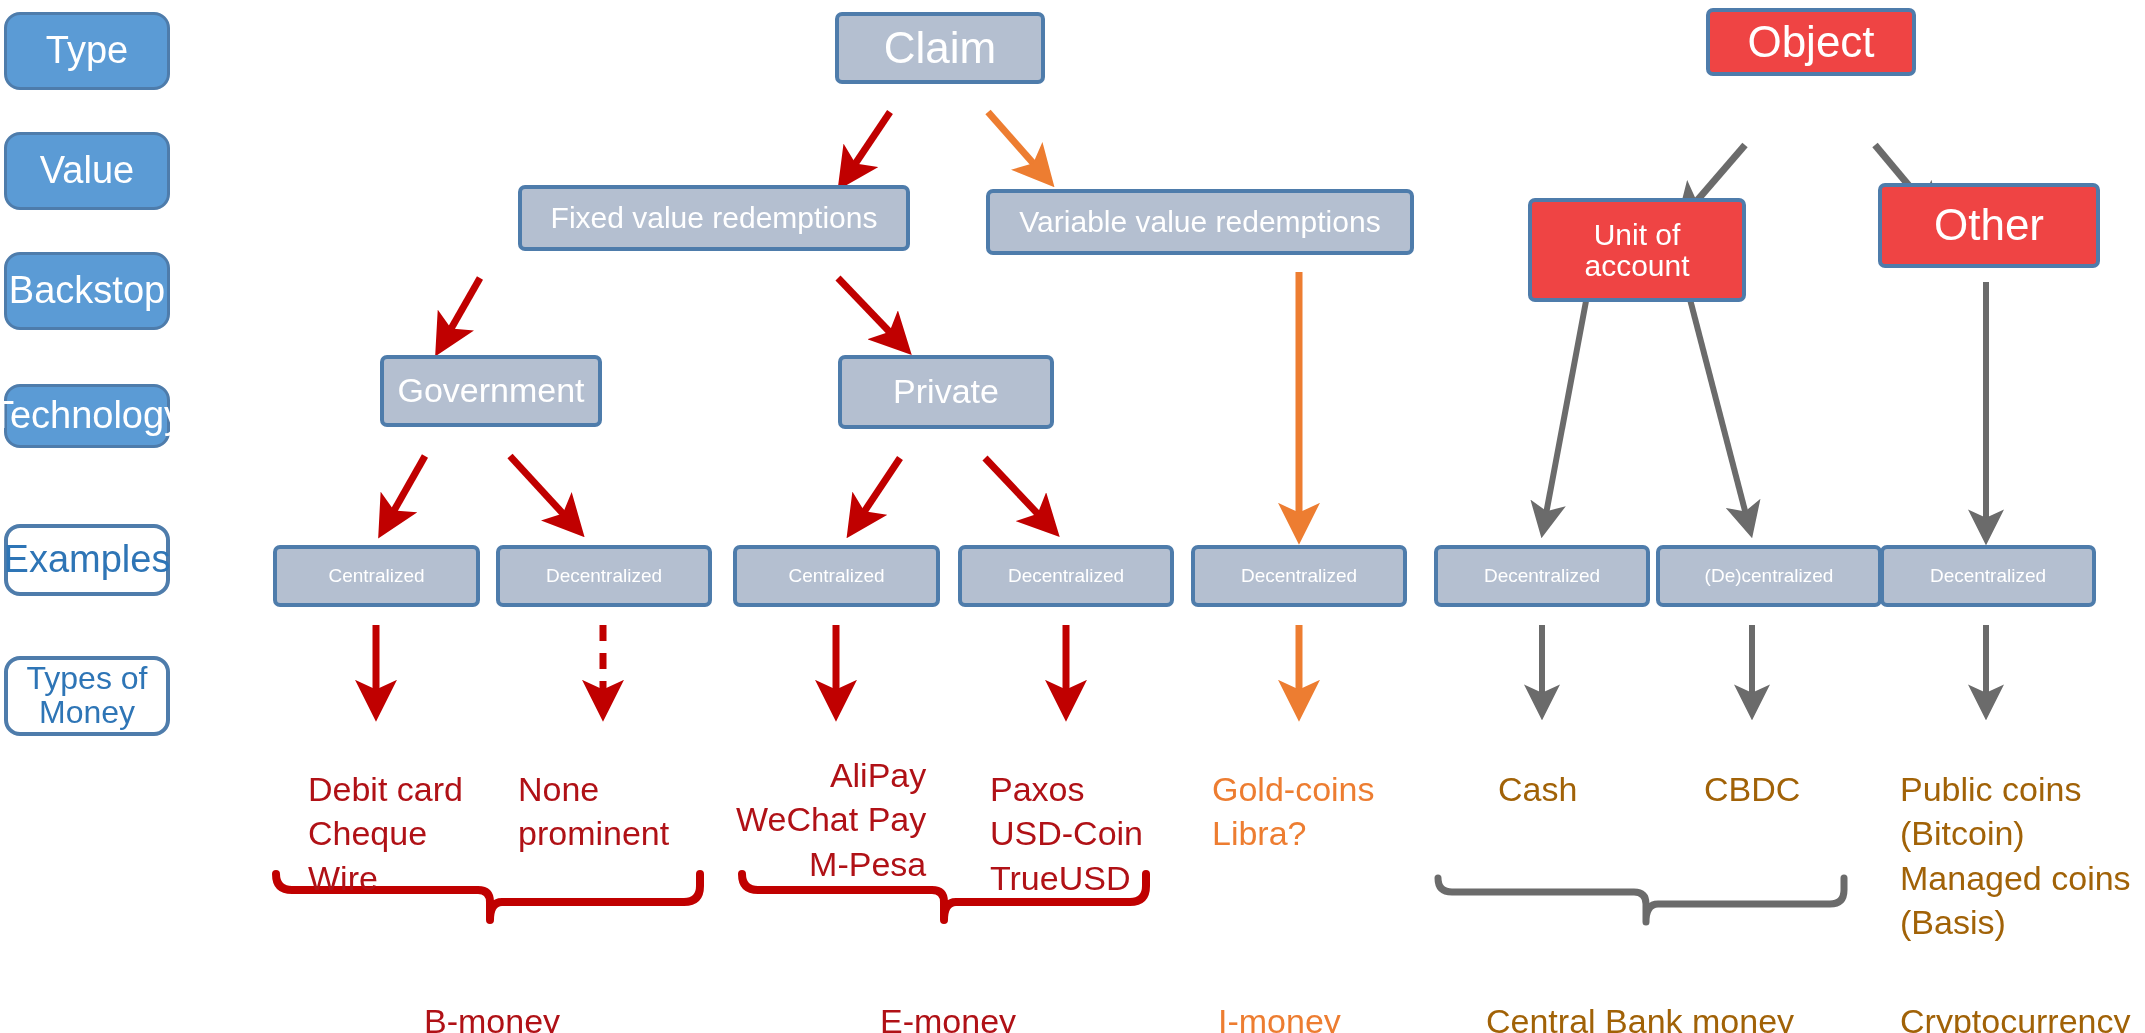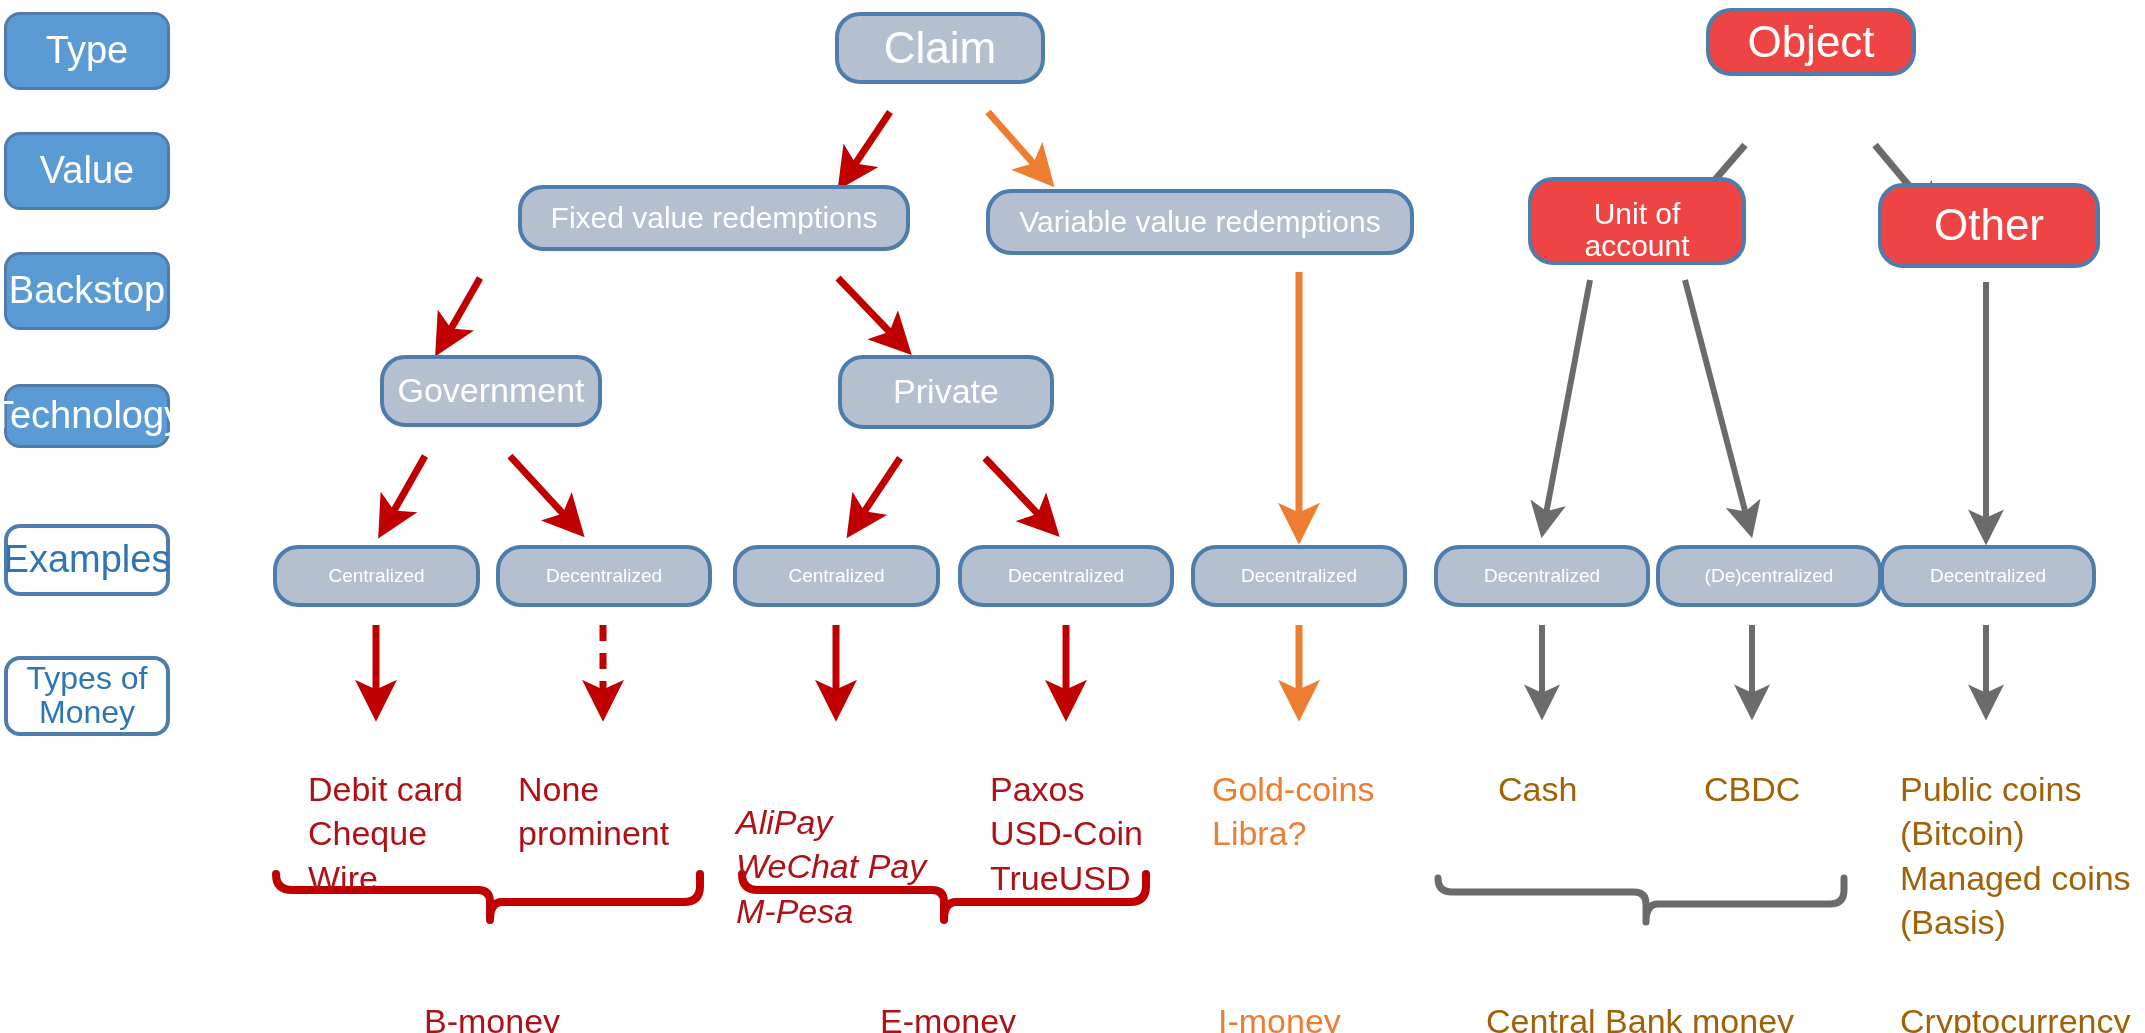--- a/index.html
+++ b/index.html
@@ -9,21 +9,21 @@
   }
   #stage{position:relative;width:2145px;height:1033px;background:#fff;}
 
   
   .node{
     position:absolute;
     box-sizing:border-box;
     display:flex;align-items:center;justify-content:center;
     text-align:center;
     border:4px solid #4E7CAB;
-    border-radius:25px;
+    border-radius:7px;
     color:#ffffff;
     line-height:1.05;
     font-weight:400;
     letter-spacing:0px;
   }
   
   .rowlabel{
     background:#5B9BD5;
     border:3px solid #4E7CAB;
     border-radius:16px;
@@ -148,21 +148,21 @@
   <div class="node objbox fs-44" style="left:1706px;top:8px;width:210px;height:68px;">
     <span>Object</span>
   </div>
 
   <div class="node claimbox fs-30" style="left:518px;top:185px;width:392px;height:66px;">
     <span>Fixed value redemptions</span>
   </div>
   <div class="node claimbox fs-30" style="left:986px;top:189px;width:428px;height:66px;">
     <span>Variable value redemptions</span>
   </div>
-  <div class="node objbox fs-30" style="left:1528px;top:177px;width:218px;height:88px;white-space:pre-line;align-items:flex-end;">
+  <div class="node objbox fs-30" style="left:1528px;top:198px;width:218px;height:104px;white-space:pre-line;">
     <span>Unit of
 account</span>
   </div>
   <div class="node objbox fs-44" style="left:1878px;top:183px;width:222px;height:85px;">
     <span>Other</span>
   </div>
 
   <div class="node claimbox fs-34" style="left:380px;top:355px;width:222px;height:72px;">
     <span>Government</span>
   </div>
@@ -197,21 +197,21 @@
 
   <div class="txt red fs-34" style="left:308px;top:723px;text-align:left;">
     <span>Debit card
 Cheque
 Wire</span>
   </div>
   <div class="txt red fs-34" style="left:518px;top:723px;text-align:left;">
     <span>None
 prominent</span>
   </div>
-  <div class="txt red fs-34" style="left:736px;top:756px;text-align:left;font-style:italic;">
+  <div class="txt red fs-34" style="left:736px;top:709px;text-align:right;">
     <span>AliPay
 WeChat Pay
 M-Pesa</span>
   </div>
   <div class="txt red fs-34" style="left:990px;top:723px;text-align:left;">
     <span>Paxos
 USD-Coin
 TrueUSD</span>
   </div>
   <div class="txt orange fs-34" style="left:1212px;top:723px;text-align:left;">

